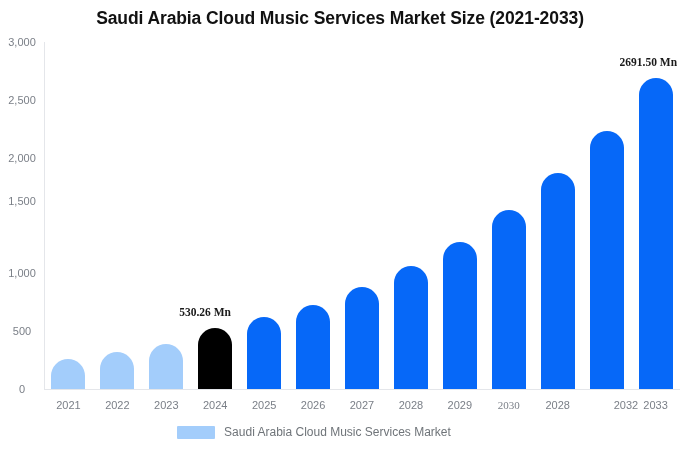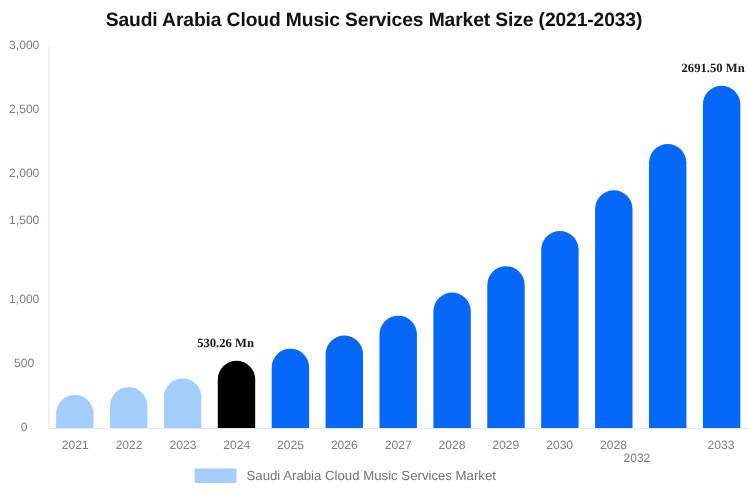--- a/index.html
+++ b/index.html
@@ -206,28 +206,28 @@
       <div class="bar" style="height: 122.607px; background: rgb(6, 104, 248);"></div>
     </div>
     <div class="x-tick" style="left: 380.923px;">2028</div>
     <div class="bar-col" style="left: 442.846px; top: 42px; height: 347px;">
       <div class="bar" style="height: 146.897px; background: rgb(6, 104, 248);"></div>
     </div>
     <div class="x-tick" style="left: 429.846px;">2029</div>
     <div class="bar-col" style="left: 491.769px; top: 42px; height: 347px;">
       <div class="bar" style="height: 178.705px; background: rgb(6, 104, 248);"></div>
     </div>
-    <div class="x-tick" style="left: 478.769px;">2030</div>
+    <div class="x-tick" style="left: 478.769px; font-family: Liberation Serif, serif;">2030</div>
     <div class="bar-col" style="left: 540.692px; top: 42px; height: 347px;">
       <div class="bar" style="height: 215.718px; background: rgb(6, 104, 248);"></div>
     </div>
     <div class="x-tick" style="left: 527.692px;">2028</div>
     <div class="bar-col" style="left: 589.615px; top: 42px; height: 347px;">
       <div class="bar" style="height: 257.937px; background: rgb(6, 104, 248);"></div>
     </div>
-    <div class="x-tick" style="left: 549px; margin-top: 12px;">2032</div>
+    <div class="x-tick" style="left: 596px;">2032</div>
     <div class="bar-col" style="left: 638.538px; top: 42px; height: 347px;">
       <div class="bar" style="height: 311.317px; background: rgb(6, 104, 248);"></div>
     </div>
     <div class="x-tick" style="left: 625.538px;">2033</div>
     <div class="data-label" style="top: 305.667px; left: 179.231px;">530.26 Mn</div>
     <div class="data-label" style="top: 55.6832px; left: 619.538px;">2691.50 Mn</div>
   </div>
 
 </body></html>

